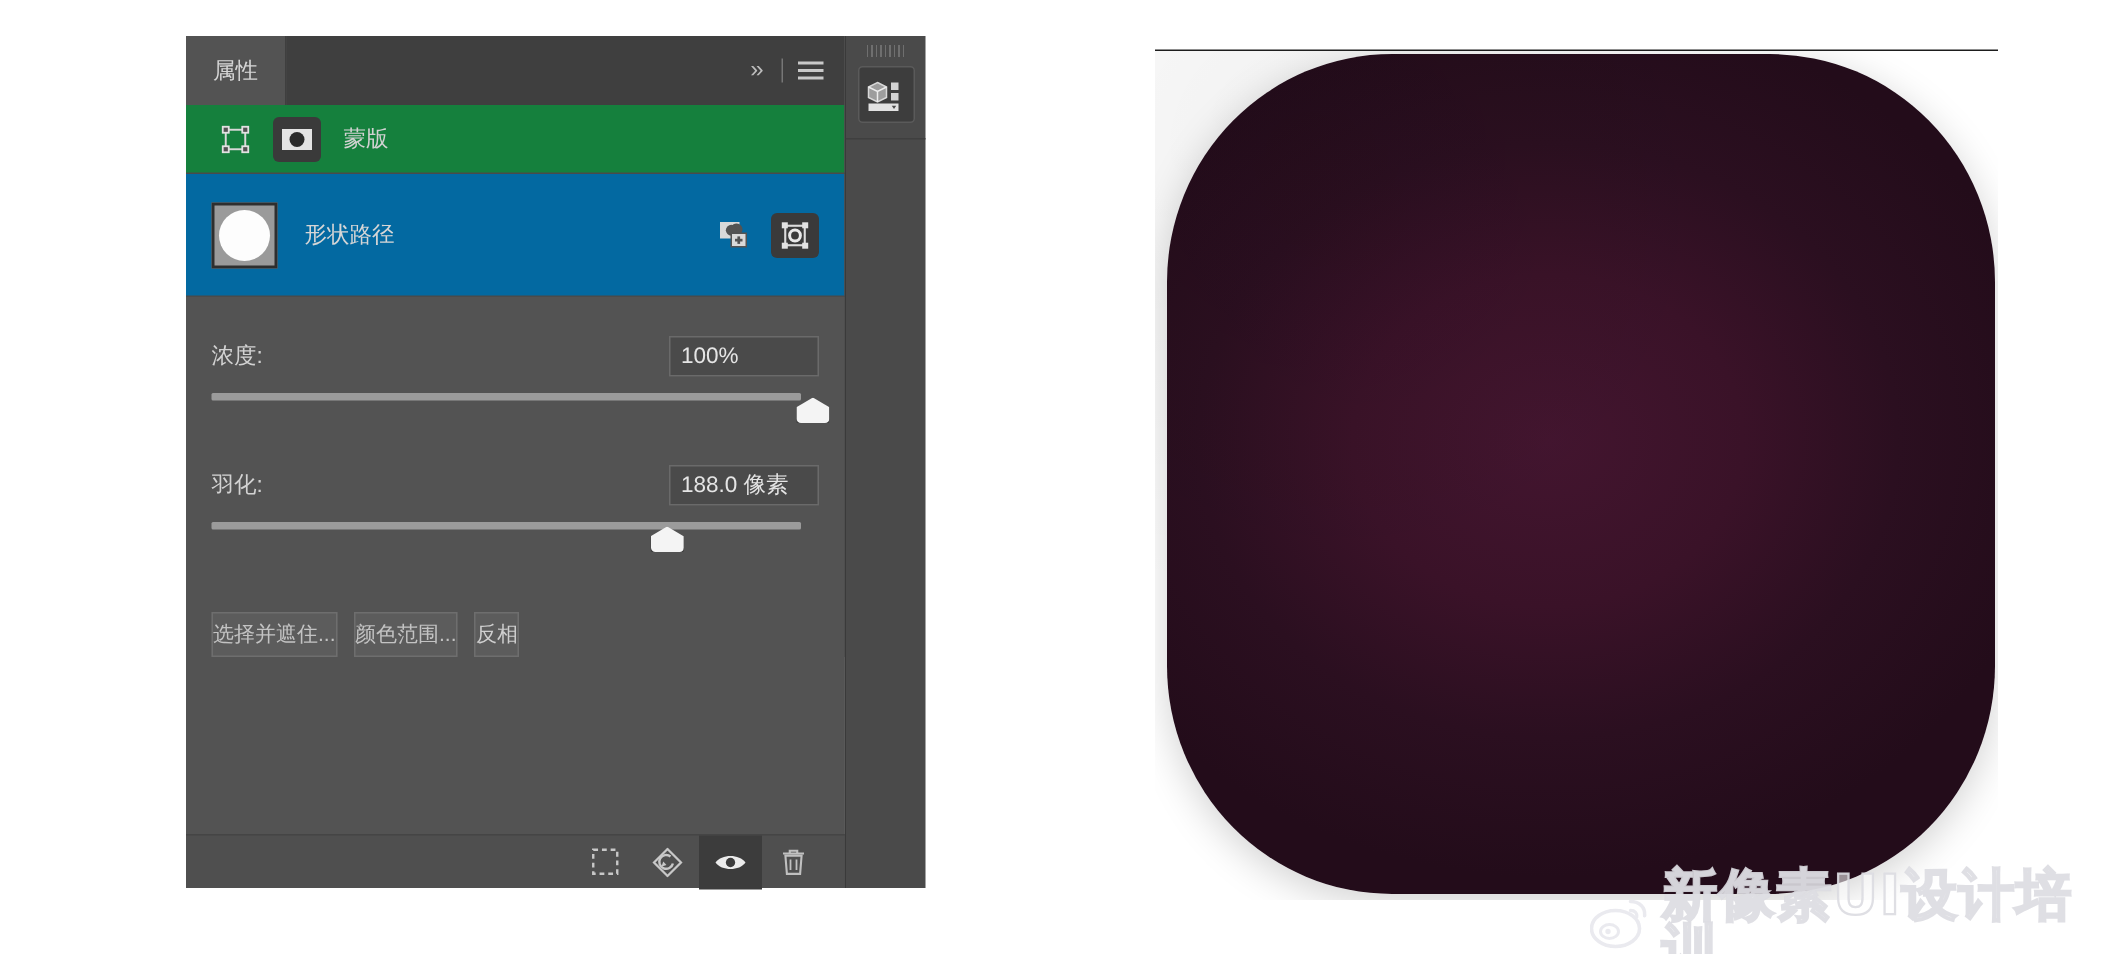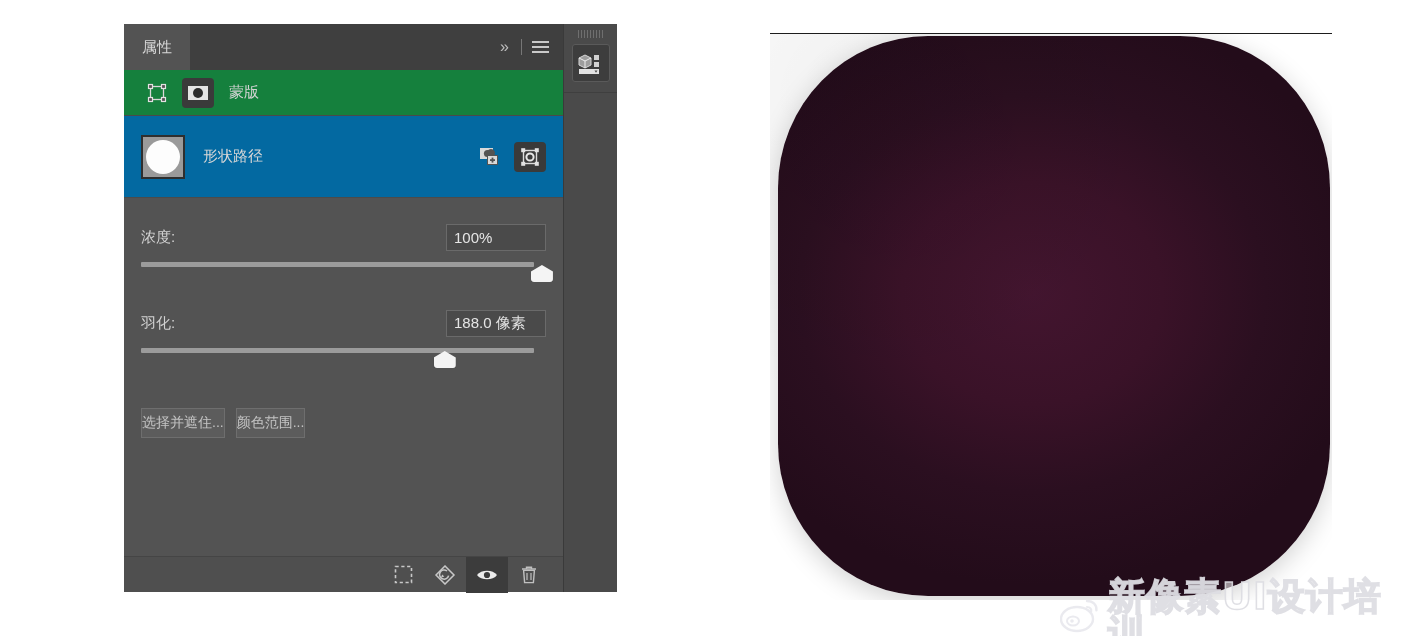--- a/index.html
+++ b/index.html
@@ -279,20 +279,21 @@
           <div class="knob" style="left:75%">
             <div class="knob-tri"></div>
           </div>
         </div>
       </div>
 
       <div class="adj">
         <div class="adj-btns">
           <div class="adj-btn">选择并遮住...</div>
           <div class="adj-btn">颜色范围...</div>
+          <div class="adj-btn strong">反相</div>
         </div>
       </div>
     </div>
 
     <div class="ps-footer">
       <div class="foot-btn">
         <svg width="19" height="19" viewBox="0 0 19 19">
           <rect x="1.5" y="1.5" width="16" height="16" fill="none" stroke="#c8c8c8" stroke-width="1.6" stroke-dasharray="3.2 2.6"></rect>
         </svg>
       </div>

